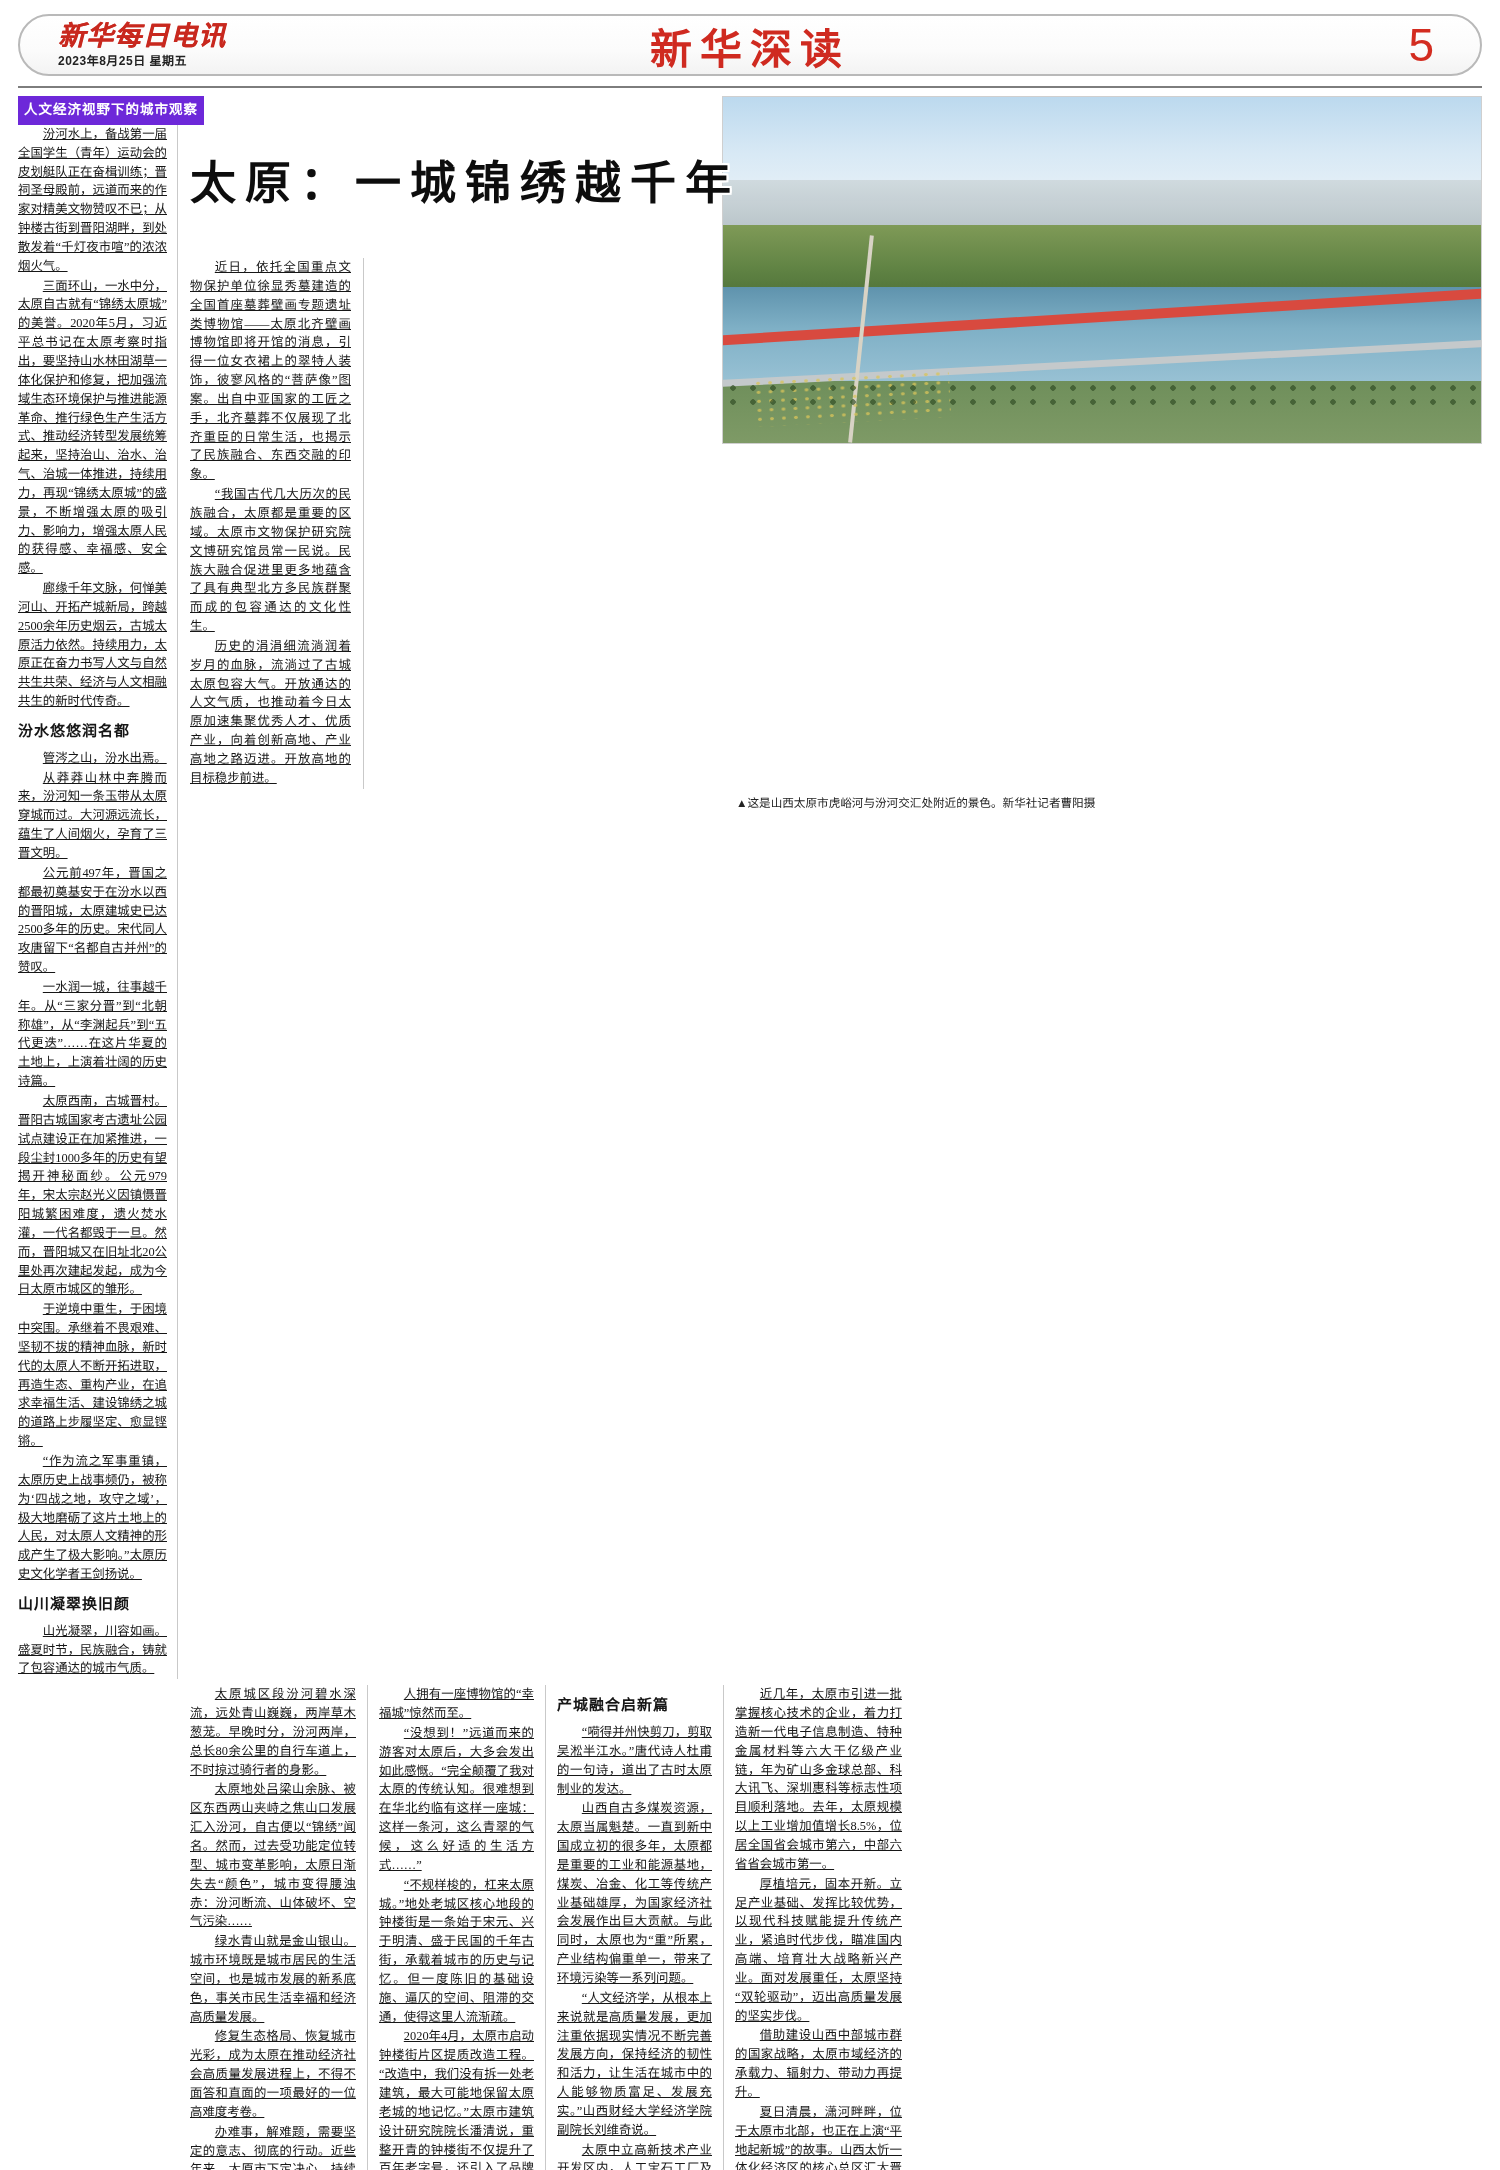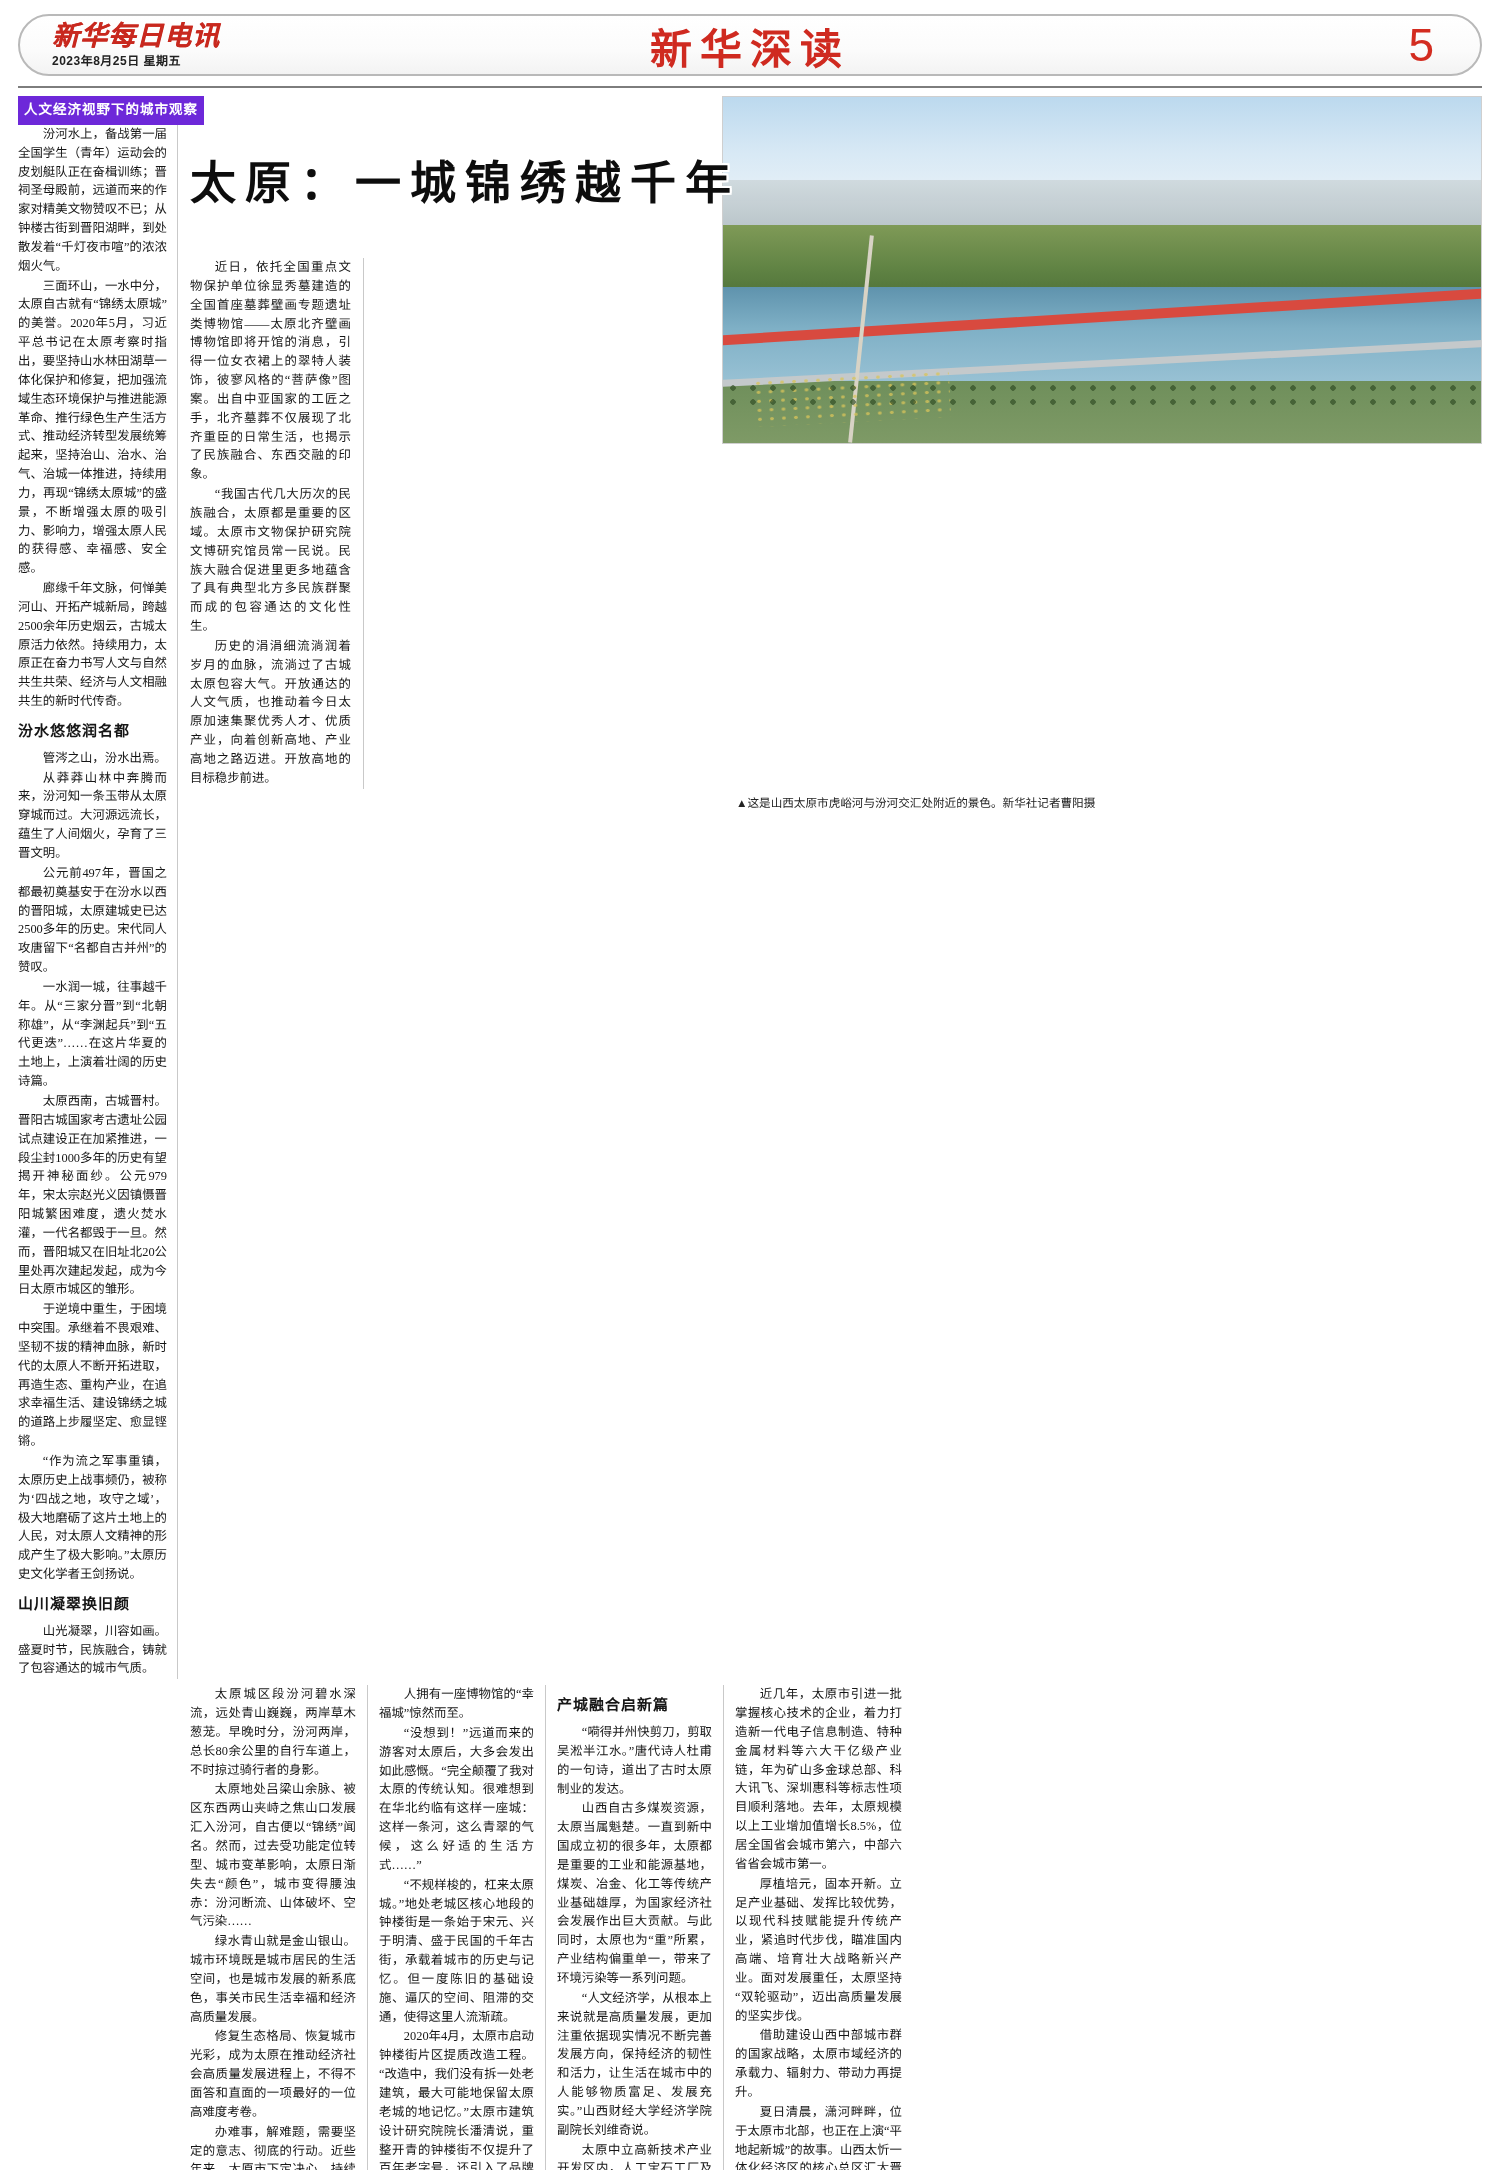--- a/index.html
+++ b/index.html
@@ -22,21 +22,21 @@
     position:relative;
     margin:14px 18px 0 18px;
     height:62px;
     border:2px solid #b9b9b9;
     border-radius:34px;
     background:linear-gradient(180deg,#ffffff 0%,#fbfbfb 60%,#f3f3f3 100%);
     display:flex;align-items:center;
     box-sizing:border-box;
   }
   .mh-left{
-    position:absolute;left:32px;top:50%;transform:translateY(-50%);
+    position:absolute;left:38px;top:50%;transform:translateY(-50%);
     line-height:1;
   }
   .mh-logo{
     font-family:"Liberation Serif",serif;
     font-weight:700;
     font-size:27px;
     color:#c8281e;
     letter-spacing:1px;
     white-space:nowrap;
     font-style:italic;
@@ -104,21 +104,21 @@
     white-space:nowrap;
     line-height:1.1;
   }
   .bodytext{
     font-size:12.4px;
     line-height:1.52;
     text-align:justify;
     color:#161616;
     font-family:"Liberation Serif","DejaVu Serif",serif;
   }
-  .bodytext p{margin:0 0 1px 0;text-indent:2em;}
+  .bodytext p{margin:0 0 1px 0;text-indent:2em;text-decoration:underline;}
   .subhead{
     text-align:left;
     font-weight:700;
     font-size:15px;
     margin:9px 0 6px 0;
     letter-spacing:1px;
     font-family:"Liberation Sans",sans-serif;
     text-indent:0 !important;
   }
 

